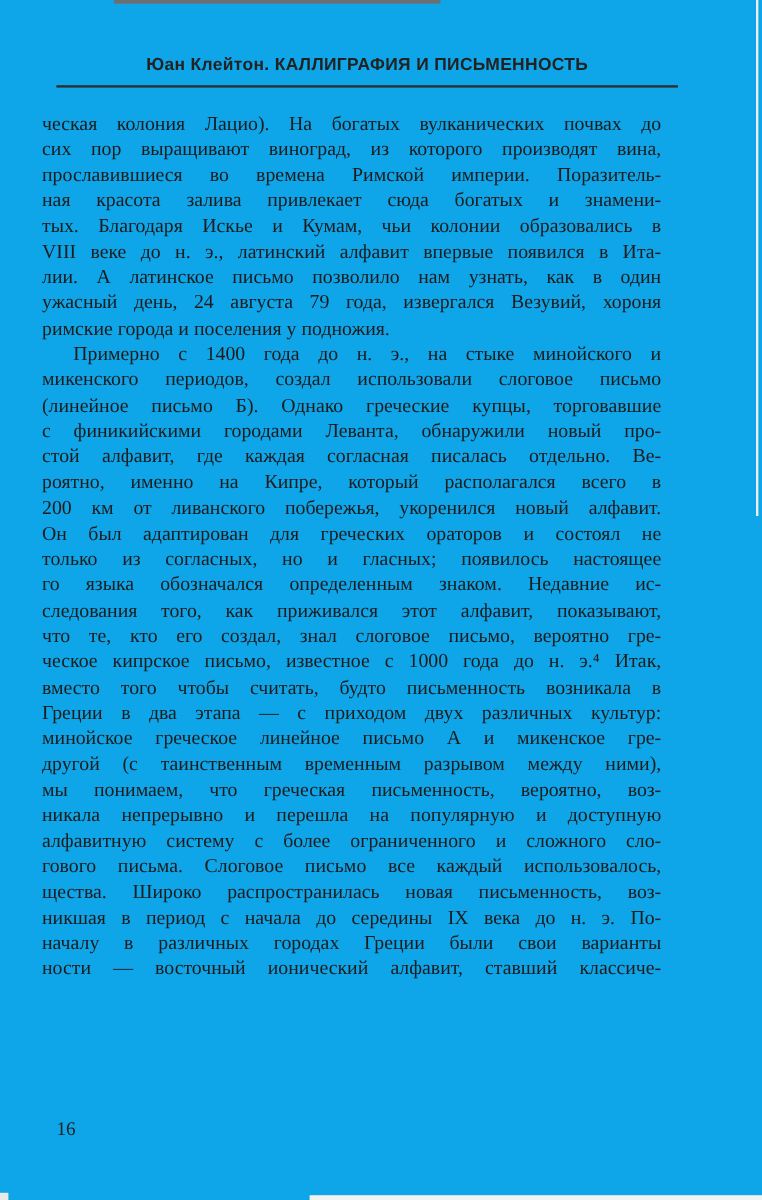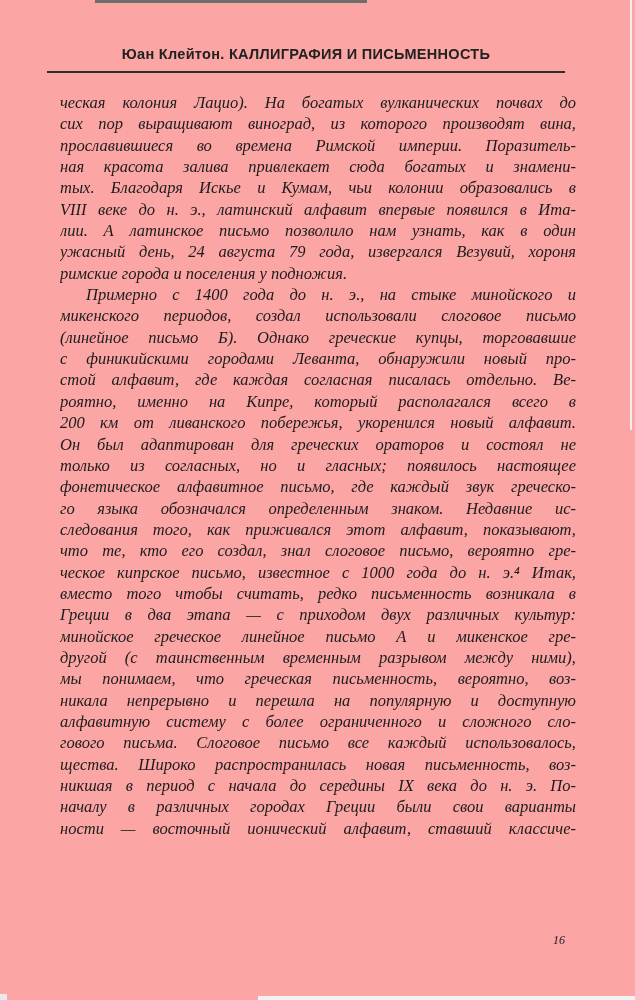--- a/index.html
+++ b/index.html
@@ -1,20 +1,20 @@
 <!DOCTYPE html>
 <html><head>
 <meta charset="utf-8">
 <style>
   html, body { margin: 0; padding: 0; }
   .page {
     position: relative;
     width: 635px;
     height: 1000px;
-    background: #fca5a5;
+    background: #0ea5e9;
     overflow: hidden;
     font-family: "Liberation Serif", "DejaVu Serif", serif;
     color: #1c1c1c;
   }
   
   .artifact { position: absolute; }
   .artifact.top-bar    { left: 95px;  top: 0;      width: 272px; height: 3px; background: #6e6e6e; }
   .artifact.right-line { left: 630px; top: 0;      width: 2px;   height: 430px; background: #ededed; }
   .artifact.bottom-bar { left: 258px; top: 996px;  width: 377px; height: 4px; background: #f2f2f2; }
   .artifact.corner     { left: 0;     top: 994px;  width: 7px;   height: 6px; background: #e9e9e9; }
@@ -30,40 +30,39 @@
     color: #222;
     white-space: nowrap;
   }
   .header-rule {
     position: absolute;
     left: 47px; top: 71px; width: 518px; height: 2px;
     background: #2f2f2f;
   }
   .text-block {
     position: absolute;
-    left: 60px; top: 92px; width: 516px; font-style: italic;
+    left: 35px; top: 92px; width: 516px;
   }
   .text-line {
     font-size: 16.5px;
     height: 21.35px;
     line-height: 21.35px;
     text-align: justify;
     text-align-last: justify;
     overflow: hidden;
     white-space: normal;
   }
   .text-line.end { text-align-last: left; }
   .text-line.indent { text-indent: 26px; }
   .page-number {
     position: absolute;
     left: 47px; top: 933px; width: 518px;
-    text-align: right;
-    font-size: 12px;
+    text-align: left;
+    font-size: 16px;
     color: #222;
-    font-style: italic;
   }
 </style>
 </head>
 <body>
 
 <div class="page">
 
   <div class="artifact top-bar"></div>
   <div class="artifact right-line"></div>
   <div class="artifact bottom-bar"></div>
@@ -85,26 +84,25 @@
       <div class="text-line end">римские города и поселения у подножия.</div>
       <div class="text-line indent">Примерно с 1400 года до н. э., на стыке минойского и</div>
       <div class="text-line">микенского периодов, создал использовали слоговое письмо</div>
       <div class="text-line">(линейное письмо Б). Однако греческие купцы, торговавшие</div>
       <div class="text-line">с финикийскими городами Леванта, обнаружили новый про-</div>
       <div class="text-line">стой алфавит, где каждая согласная писалась отдельно. Ве-</div>
       <div class="text-line">роятно, именно на Кипре, который располагался всего в</div>
       <div class="text-line">200 км от ливанского побережья, укоренился новый алфавит.</div>
       <div class="text-line">Он был адаптирован для греческих ораторов и состоял не</div>
       <div class="text-line">только из согласных, но и гласных; появилось настоящее</div>
-      <div class="text-line">фонетическое алфавитное письмо, где каждый звук греческо-</div>
       <div class="text-line">го языка обозначался определенным знаком. Недавние ис-</div>
       <div class="text-line">следования того, как приживался этот алфавит, показывают,</div>
       <div class="text-line">что те, кто его создал, знал слоговое письмо, вероятно гре-</div>
       <div class="text-line">ческое кипрское письмо, известное с 1000 года до н. э.⁴ Итак,</div>
-      <div class="text-line">вместо того чтобы считать, редко письменность возникала в</div>
+      <div class="text-line">вместо того чтобы считать, будто письменность возникала в</div>
       <div class="text-line">Греции в два этапа — с приходом двух различных культур:</div>
       <div class="text-line">минойское греческое линейное письмо А и микенское гре-</div>
       <div class="text-line">другой (с таинственным временным разрывом между ними),</div>
       <div class="text-line">мы понимаем, что греческая письменность, вероятно, воз-</div>
       <div class="text-line">никала непрерывно и перешла на популярную и доступную</div>
       <div class="text-line">алфавитную систему с более ограниченного и сложного сло-</div>
       <div class="text-line">гового письма. Слоговое письмо все каждый использовалось,</div>
       <div class="text-line">щества. Широко распространилась новая письменность, воз-</div>
       <div class="text-line">никшая в период с начала до середины IX века до н. э. По-</div>
       <div class="text-line">началу в различных городах Греции были свои варианты</div>

